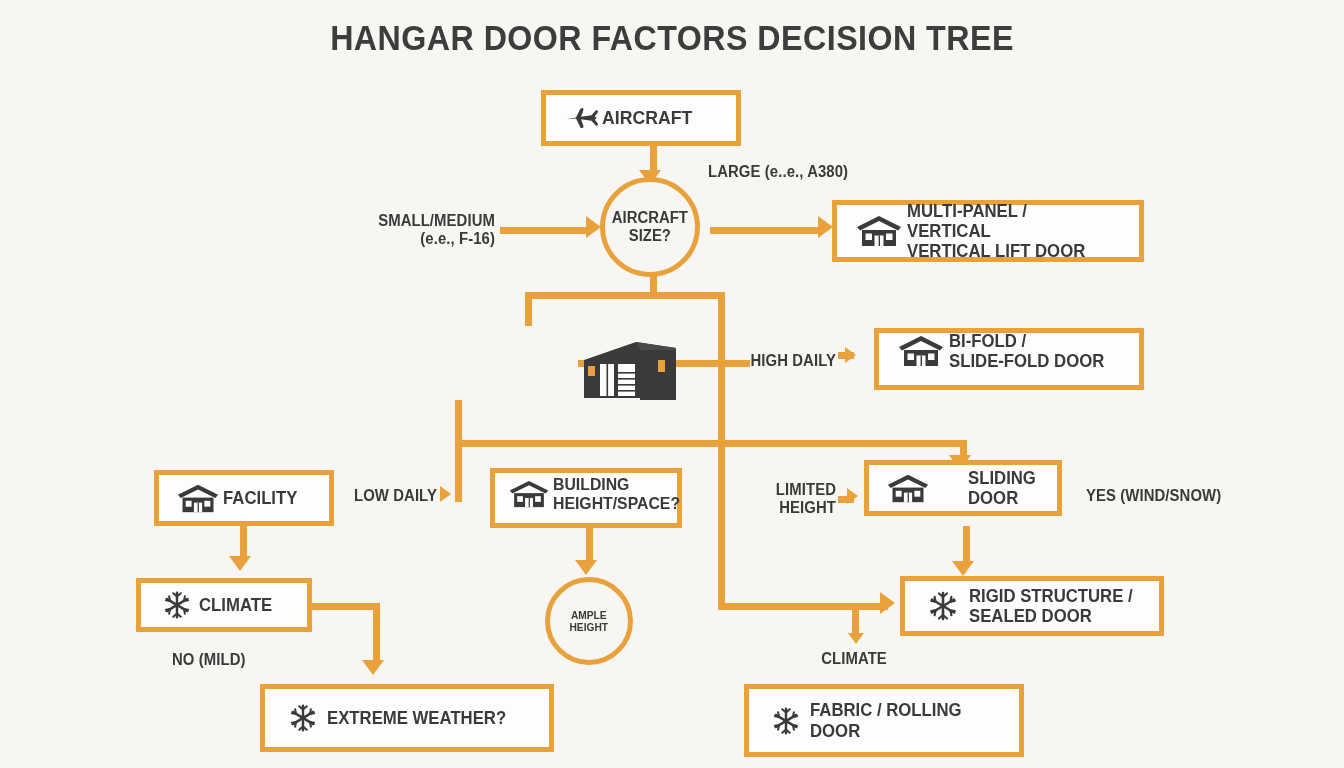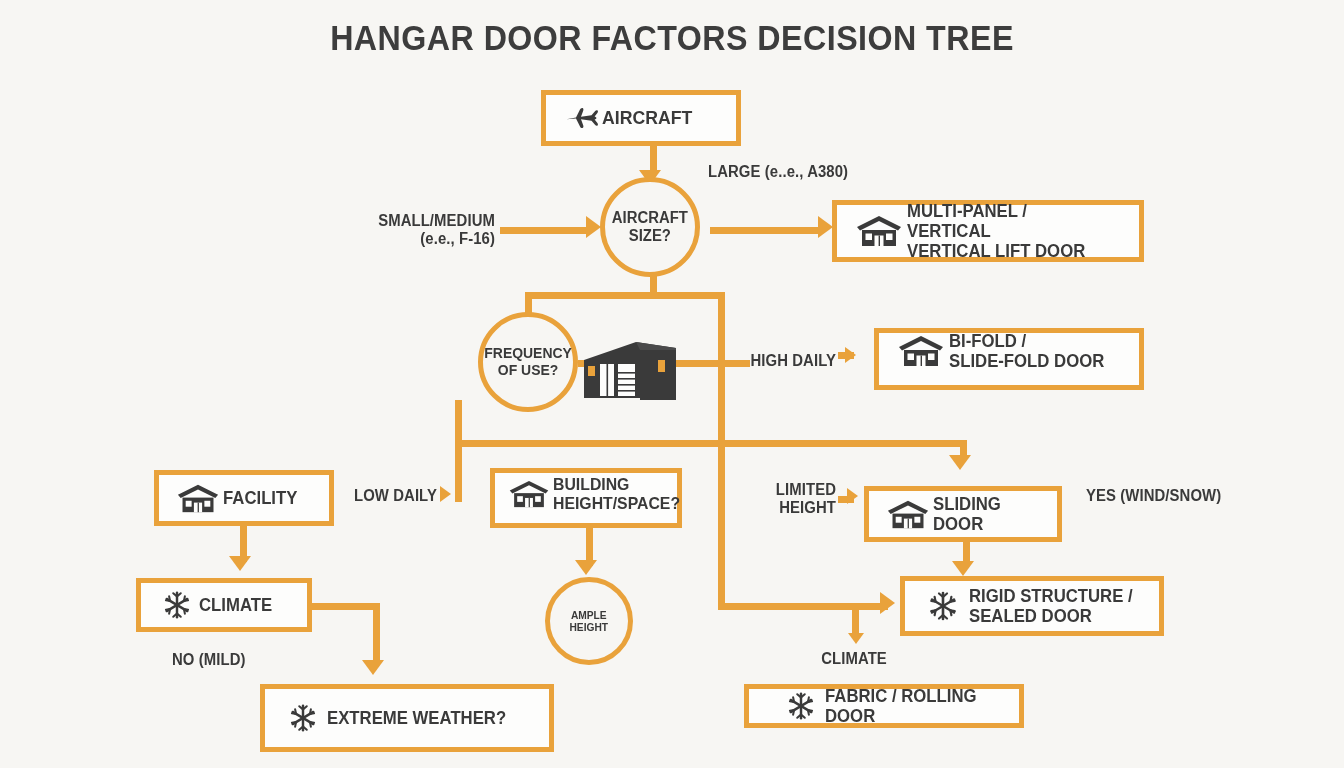--- a/index.html
+++ b/index.html
@@ -213,24 +213,20 @@
         <rect x="10.5" y="19.5" width="6.5" height="6.5" fill="#fdfdfc"></rect>
         <rect x="31" y="19.5" width="6.5" height="6.5" fill="#fdfdfc"></rect>
         <rect x="19.5" y="21.5" width="9" height="10.5" fill="#fdfdfc"></rect>
         <rect x="23.6" y="21.5" width="1.4" height="10.5" fill="#3a3a3a"></rect>
       </svg>
     </span>
     <span class="lbl" style="font-size:18px;">MULTI-PANEL / VERTICAL
 VERTICAL LIFT DOOR</span>
   </div>
 
-  <div class="circle" style="left:478px; top:312px; width:100px; height:100px; font-size:15px;">
-    <span>FREQUENCY
-OF USE?</span>
-  </div>
 
   <div style="position:absolute; left:578px; top:330px; width:104px; height:72px; z-index:6;">
     <svg width="104" height="72" viewBox="0 0 104 72" aria-hidden="true">
       <path fill="#3a3a3a" d="M6 30 L58 12 L98 18 L98 24 L62 20 L62 68 L6 68 Z"></path>
       <path fill="#4a4a4a" d="M58 12 L98 18 L98 70 L62 70 L62 20 Z"></path>
       <rect x="62" y="20" width="36" height="50" fill="#3a3a3a"></rect>
       <rect x="10" y="36" width="7" height="10" fill="#e9a23b"></rect>
       <rect x="80" y="30" width="7" height="12" fill="#e9a23b"></rect>
       <rect x="22" y="34" width="14" height="32" fill="#fdfdfc"></rect>
       <rect x="28.5" y="34" width="1.6" height="32" fill="#3a3a3a"></rect>
@@ -286,21 +282,21 @@
         <rect x="23.6" y="21.5" width="1.4" height="10.5" fill="#3a3a3a"></rect>
       </svg>
     </span>
     <span class="lbl" style="font-size:17px;">BUILDING
 HEIGHT/SPACE?</span>
   </div>
 
   <div class="elabel rt" style="left:700px; top:481px; width:136px; text-align:right;">LIMITED
 HEIGHT</div>
 
-  <div class="node" style="left:864px; top:486px; width:198px; height:56px; padding:0 10px 0 14px;">
+  <div class="node" style="left:864px; top:460px; width:198px; height:56px; padding:0 10px 0 14px;gap:35px;">
     <span class="ico" style="width:50px;">
       <svg width="44" height="31" viewBox="0 0 48 34" aria-hidden="true">
         <path fill="#3a3a3a" d="M24 2 L46 13 L43 16.5 L24 7 L5 16.5 L2 13 Z"></path>
         <path fill="#3a3a3a" d="M7 16 L41 16 L41 32 L7 32 Z"></path>
         <rect x="10.5" y="19.5" width="6.5" height="6.5" fill="#fdfdfc"></rect>
         <rect x="31" y="19.5" width="6.5" height="6.5" fill="#fdfdfc"></rect>
         <rect x="19.5" y="21.5" width="9" height="10.5" fill="#fdfdfc"></rect>
         <rect x="23.6" y="21.5" width="1.4" height="10.5" fill="#3a3a3a"></rect>
       </svg>
     </span>
@@ -393,21 +389,21 @@
           <line x1="23.4" y1="11.6" x2="27.8" y2="11"></line>
             <line x1="23.4" y1="11.6" x2="24.4" y2="6.8"></line>
           <line x1="8.6" y1="20.4" x2="4.2" y2="21"></line>
             <line x1="8.6" y1="20.4" x2="7.6" y2="25.2"></line>
         </g>
       </svg>
     </span>
     <span class="lbl" style="font-size:18px;">EXTREME WEATHER?</span>
   </div>
 
-  <div class="node" style="left:744px; top:684px; width:280px; height:44px; padding:0 10px 0 28px;align-items:center;">
+  <div class="node" style="left:744px; top:684px; width:280px; height:73px; padding:0 10px 0 13px;align-items:center;">
     <span class="ico" style="width:48px;">
       <svg width="30" height="30" viewBox="0 0 32 32" aria-hidden="true">
         <g stroke="#3a3a3a" stroke-width="2.6" stroke-linecap="round">
           <line x1="16" y1="3" x2="16" y2="29"></line>
           <line x1="5" y1="9.5" x2="27" y2="22.5"></line>
           <line x1="27" y1="9.5" x2="5" y2="22.5"></line>
         </g>
         <g stroke="#3a3a3a" stroke-width="2.2" stroke-linecap="round">
           <line x1="16" y1="7" x2="12" y2="3.5"></line>
             <line x1="16" y1="7" x2="20" y2="3.5"></line>

